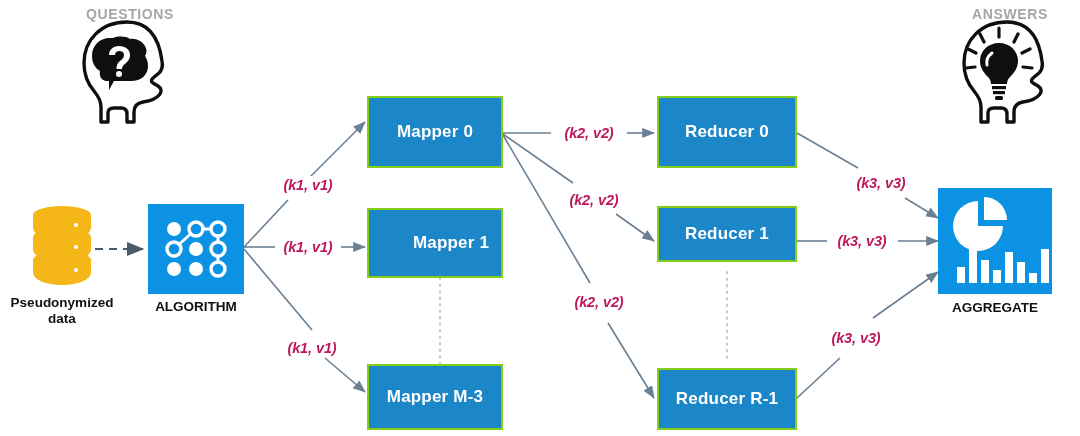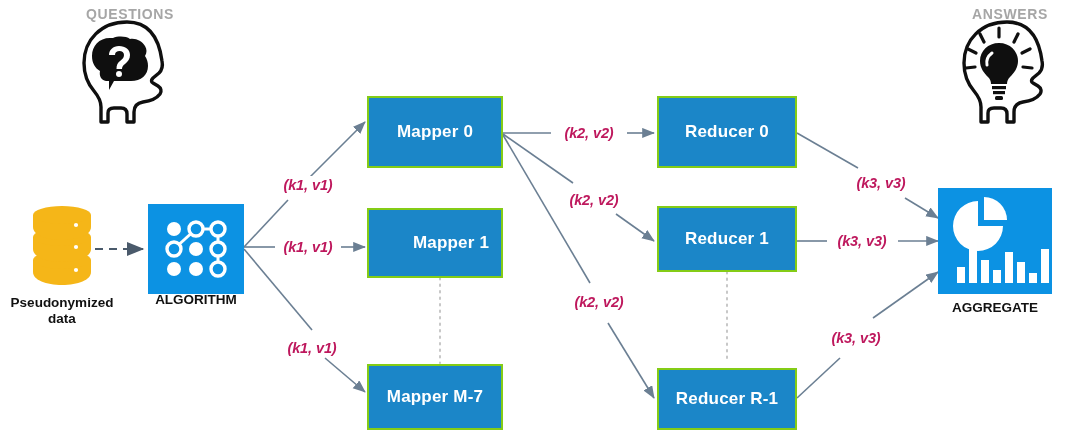--- a/index.html
+++ b/index.html
@@ -278,36 +278,36 @@
       <circle cx="26" cy="65" r="7" fill="#ffffff"></circle>
       <circle cx="48" cy="65" r="7" fill="#ffffff"></circle>
 
       <circle cx="48" cy="25" r="7" fill="#0c92e3" stroke="#ffffff" stroke-width="3.4"></circle>
       <circle cx="70" cy="25" r="7" fill="#0c92e3" stroke="#ffffff" stroke-width="3.4"></circle>
       <circle cx="26" cy="45" r="7" fill="#0c92e3" stroke="#ffffff" stroke-width="3.4"></circle>
       <circle cx="70" cy="45" r="7" fill="#0c92e3" stroke="#ffffff" stroke-width="3.4"></circle>
       <circle cx="70" cy="65" r="7" fill="#0c92e3" stroke="#ffffff" stroke-width="3.4"></circle>
     </svg>
   </div>
-  <div class="icon-caption" style="left:196px; top:292px;">ALGORITHM</div>
+  <div class="icon-caption" style="left:196px; top:299px;">ALGORITHM</div>
 
   <div class="node-box" style="left:367px; top:96px; width:136px; height:72px;">
     <span class="node-label">Mapper 0</span>
   </div>
   <div class="node-box" style="left:367px; top:208px; width:136px; height:70px;padding-left:32px;">
     <span class="node-label">Mapper 1</span>
   </div>
   <div class="node-box" style="left:367px; top:364px; width:136px; height:66px;">
-    <span class="node-label">Mapper M-7</span>
+    <span class="node-label">Mapper M-3</span>
   </div>
 
   <div class="node-box" style="left:657px; top:96px; width:140px; height:72px;">
     <span class="node-label">Reducer 0</span>
   </div>
-  <div class="node-box" style="left:657px; top:206px; width:140px; height:66px;">
+  <div class="node-box" style="left:657px; top:206px; width:140px; height:56px;">
     <span class="node-label">Reducer 1</span>
   </div>
   <div class="node-box" style="left:657px; top:368px; width:140px; height:62px;">
     <span class="node-label">Reducer R-1</span>
   </div>
 
   <div class="flat-icon" style="left:938px; top:188px; width:114px; height:106px;">
     <svg width="114" height="106" viewBox="0 0 114 106">
       <rect x="0" y="0" width="114" height="106" fill="#0c92e3"></rect>
 

